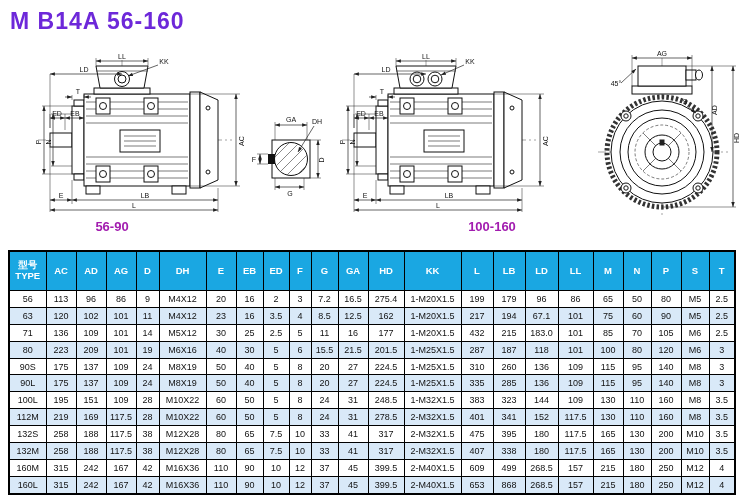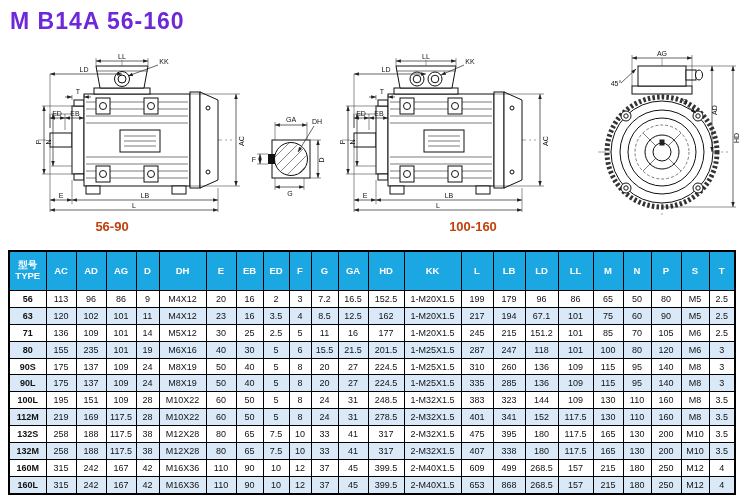--- a/index.html
+++ b/index.html
@@ -1,35 +1,35 @@
 <!DOCTYPE html>
 <html><head>
 <meta charset="utf-8">
 <style>
   html,body{margin:0;padding:0;}
   body{width:750px;height:500px;background:#fff;position:relative;overflow:hidden;
        font-family:"Liberation Sans","DejaVu Sans",sans-serif;}
   .title{position:absolute;left:10px;top:8px;font-size:23px;font-weight:bold;
          color:#6d28d9;letter-spacing:1px;}
   .drawing{position:absolute;}
-  .caption{position:absolute;font-size:13px;font-weight:bold;color:#c2410c;text-align:center;}
+  .caption{position:absolute;font-size:13px;font-weight:bold;color:#a21caf;text-align:center;}
   svg text{font-family:"Liberation Sans","DejaVu Sans",sans-serif;font-size:7px;fill:#111;}
   svg .rot{font-size:7px;}
   .dim{stroke:#222;stroke-width:0.7;fill:none;}
   .ext{stroke:#222;stroke-width:0.5;fill:none;}
   .ol{stroke:#111;stroke-width:1;fill:#fff;}
   .thin{stroke:#222;stroke-width:0.6;fill:none;}
   .cl{stroke:#666;stroke-width:0.6;fill:none;stroke-dasharray:8 3 2 3;}
   table{border-collapse:collapse;table-layout:fixed;width:651px;position:absolute;
         left:8px;top:250px;border:2px solid #000;}
   th,td{border:1px solid #000;overflow:hidden;white-space:nowrap;padding:0;text-align:center;}
   thead th{background:#1aa7e2;color:#fff;font-weight:bold;font-size:9.5px;height:38px;line-height:1.15;}
   tbody td{font-size:9px;height:15.9px;color:#111;background:#fff;}
   tbody tr:nth-child(even) td{background:#d9e9f8;}
-  tbody td.first{background:#fff;font-weight:bold;}
+  tbody td.first{background:#fff;font-weight:normal;}
 </style>
 </head>
 <body>
 
 <div class="title">M B14A 56-160</div>
 
 <div class="drawing" style="left:32px;top:54px;width:230px;height:162px">
 <svg width="230" height="162" viewBox="0 0 230 162">
   <defs>
     <marker id="s1e" viewBox="0 0 8 6" markerWidth="8" markerHeight="6" refX="7.5" refY="3" orient="auto">
@@ -266,21 +266,21 @@
       <line class="ext" x1="40" y1="126" x2="40" y2="150"></line>
       <line class="ext" x1="186" y1="134" x2="186" y2="158"></line>
   <line class="dim" x1="18" y1="146" x2="40" y2="146" marker-start="url(#s2s)" marker-end="url(#s2e)"></line>
   <text x="29" y="143.5" text-anchor="middle">E</text>
   <line class="dim" x1="40" y1="146" x2="186" y2="146" marker-start="url(#s2s)" marker-end="url(#s2e)"></line>
   <text x="113" y="143.5" text-anchor="middle">LB</text>
   <line class="dim" x1="18" y1="156" x2="186" y2="156" marker-start="url(#s2s)" marker-end="url(#s2e)"></line>
   <text x="102" y="153.5" text-anchor="middle">L</text>
 </svg>
 </div>
-<div class="caption" style="left:368px;top:219px;width:210px">100-160</div>
+<div class="caption" style="left:387px;top:219px;width:210px">100-160</div>
 
 <div class="drawing" style="left:578px;top:50px;width:168px;height:172px">
 <svg width="168" height="172" viewBox="0 0 168 172">
   <defs>
     <marker id="eve" viewBox="0 0 8 6" markerWidth="8" markerHeight="6" refX="7.5" refY="3" orient="auto">
           <path d="M0.5,0.5L7.5,3L0.5,5.5Z" fill="#222"></path>
         </marker>
     <marker id="evs" viewBox="0 0 8 6" markerWidth="8" markerHeight="6" refX="0.5" refY="3" orient="auto">
           <path d="M7.5,0.5L0.5,3L7.5,5.5Z" fill="#222"></path>
         </marker>
@@ -395,21 +395,21 @@
         <td>96</td>
         <td>86</td>
         <td>9</td>
         <td>M4X12</td>
         <td>20</td>
         <td>16</td>
         <td>2</td>
         <td>3</td>
         <td>7.2</td>
         <td>16.5</td>
-        <td>152.5</td>
+        <td>275.4</td>
         <td>1-M20X1.5</td>
         <td>199</td>
         <td>179</td>
         <td>96</td>
         <td>86</td>
         <td>65</td>
         <td>50</td>
         <td>80</td>
         <td>M5</td>
         <td>2.5</td>
@@ -447,47 +447,47 @@
         <td>14</td>
         <td>M5X12</td>
         <td>30</td>
         <td>25</td>
         <td>2.5</td>
         <td>5</td>
         <td>11</td>
         <td>16</td>
         <td>177</td>
         <td>1-M20X1.5</td>
-        <td>245</td>
+        <td>432</td>
         <td>215</td>
-        <td>151.2</td>
+        <td>183.0</td>
         <td>101</td>
         <td>85</td>
         <td>70</td>
         <td>105</td>
         <td>M6</td>
         <td>2.5</td>
       </tr>
       <tr>
         <td class="first">80</td>
-        <td>155</td>
-        <td>235</td>
+        <td>223</td>
+        <td>209</td>
         <td>101</td>
         <td>19</td>
         <td>M6X16</td>
         <td>40</td>
         <td>30</td>
         <td>5</td>
         <td>6</td>
         <td>15.5</td>
         <td>21.5</td>
         <td>201.5</td>
         <td>1-M25X1.5</td>
         <td>287</td>
-        <td>247</td>
+        <td>187</td>
         <td>118</td>
         <td>101</td>
         <td>100</td>
         <td>80</td>
         <td>120</td>
         <td>M6</td>
         <td>3</td>
       </tr>
       <tr>
         <td class="first">90S</td>

